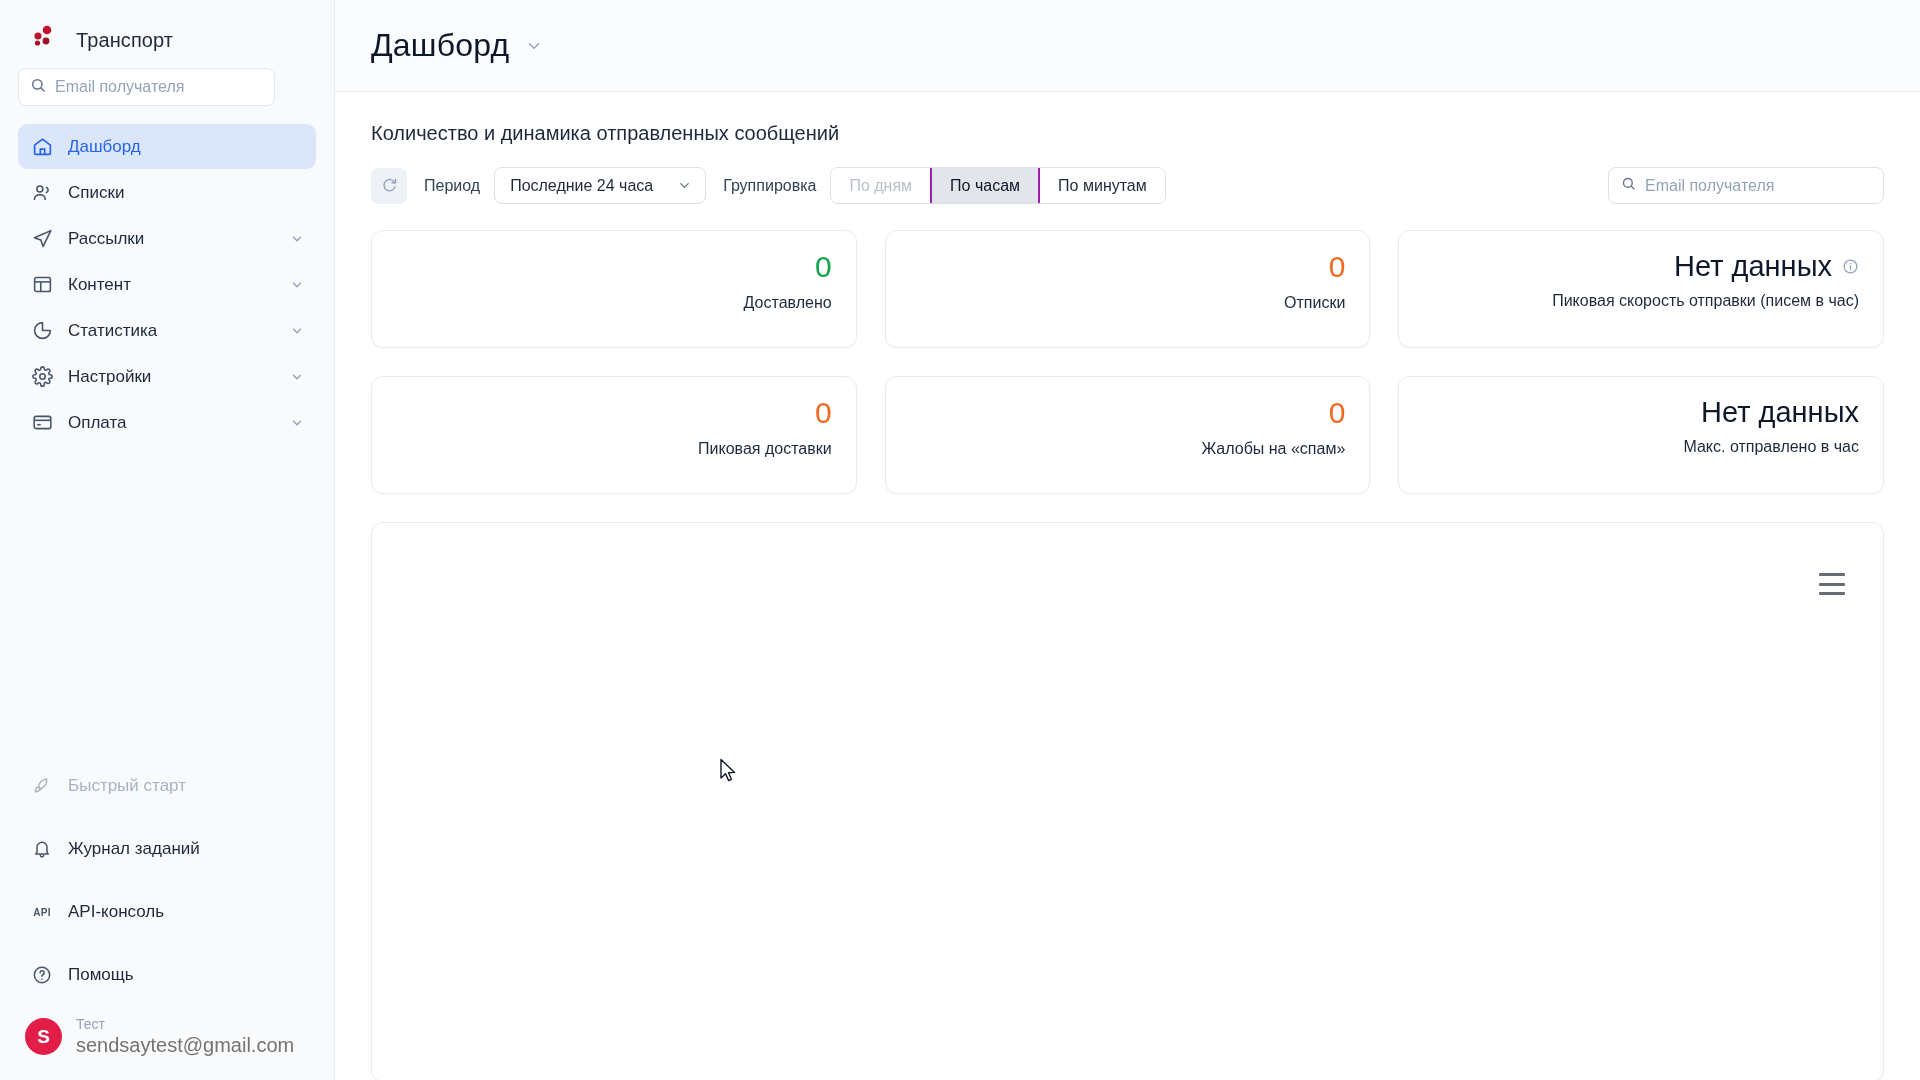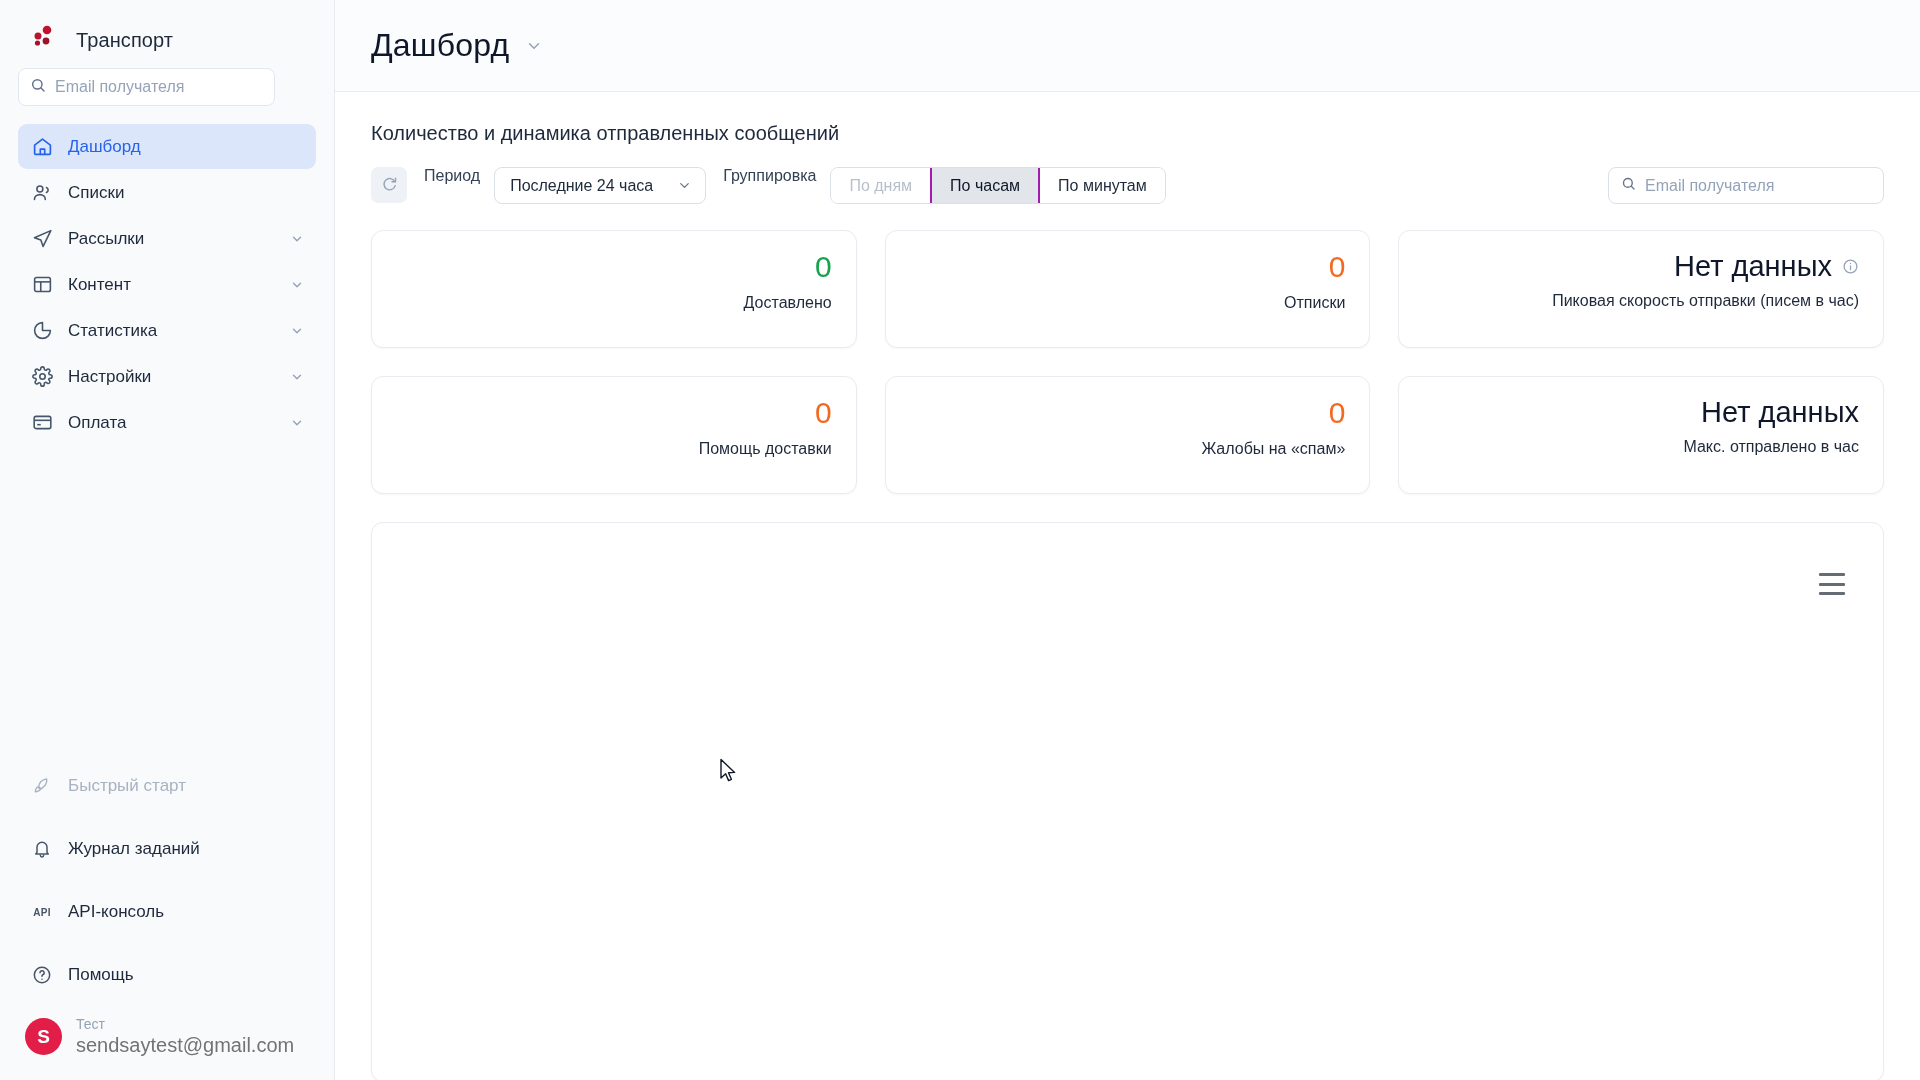--- a/index.html
+++ b/index.html
@@ -86,21 +86,21 @@
     padding: 0 36px;
     background: #fbfcfd;
   }
   .page-title { font-size: 32px; font-weight: 400; color: #0f172a; letter-spacing: .2px; }
   .title-chev { margin-left: 16px; color: #94a3b8; display: inline-flex; }
 
   .content { flex: 1 1 auto; padding: 30px 36px 0 36px; overflow: hidden; }
 
   .section-title { font-size: 20px; color: #1e293b; margin-bottom: 22px; font-weight: 400; }
 
-  .toolbar { display: flex; gap: 0; margin-bottom: 26px; }
+  .toolbar { display: flex; align-items: center; gap: 0; margin-bottom: 26px; }
   .refresh-btn {
     width: 36px; height: 36px; border-radius: 7px;
     background: #eef1f5; border: none;
     display: flex; align-items: center; justify-content: center;
     color: #94a3b8; cursor: pointer;
   }
   .tb-label { font-size: 16px; color: #334155; margin: 0 14px 0 17px; white-space: nowrap; }
   .select {
     height: 37px; min-width: 212px;
     border: 1px solid #d9e0e8; border-radius: 8px; background: #fff;
@@ -425,21 +425,21 @@
                   <line x1="12" y1="11" x2="12" y2="16.5"></line>
                   <circle cx="12" cy="7.8" r="1" fill="currentColor" stroke="none"></circle>
               </svg>
             </span>
           </div>
           <div class="card-label">Пиковая скорость отправки (писем в час)</div>
         </div>
 
         <div class="card">
           <div class="card-value orange">0</div>
-          <div class="card-label">Помощь доставки</div>
+          <div class="card-label">Пиковая доставки</div>
         </div>
 
         <div class="card">
           <div class="card-value orange">0</div>
           <div class="card-label">Жалобы на «спам»</div>
         </div>
 
         <div class="card">
           <div class="card-value dark">Нет данных</div>
           <div class="card-label">Макс. отправлено в час</div>

